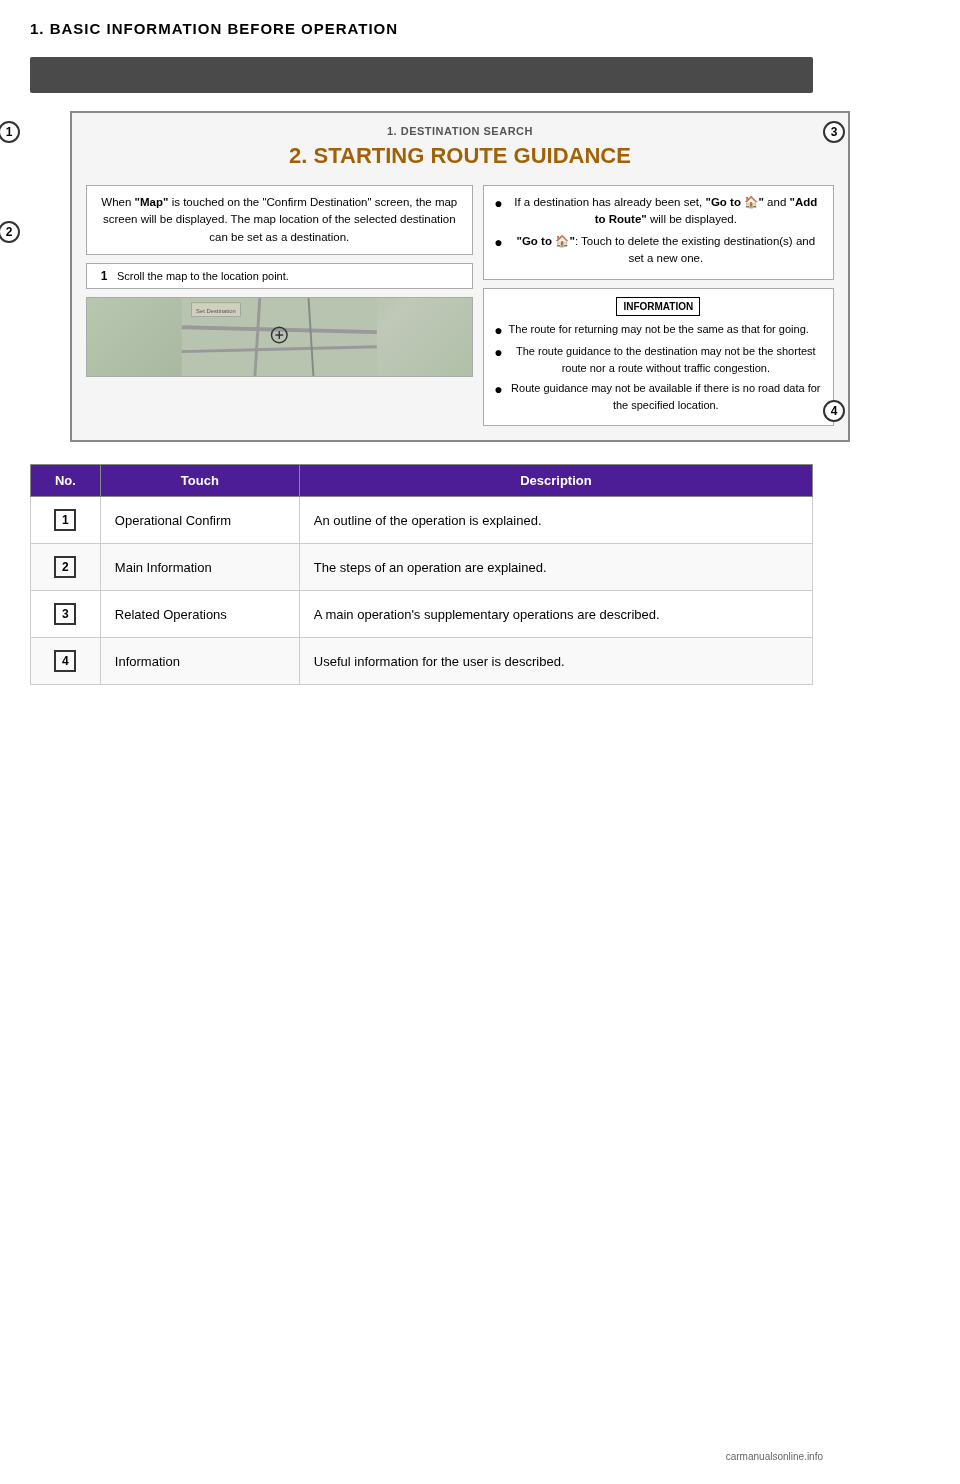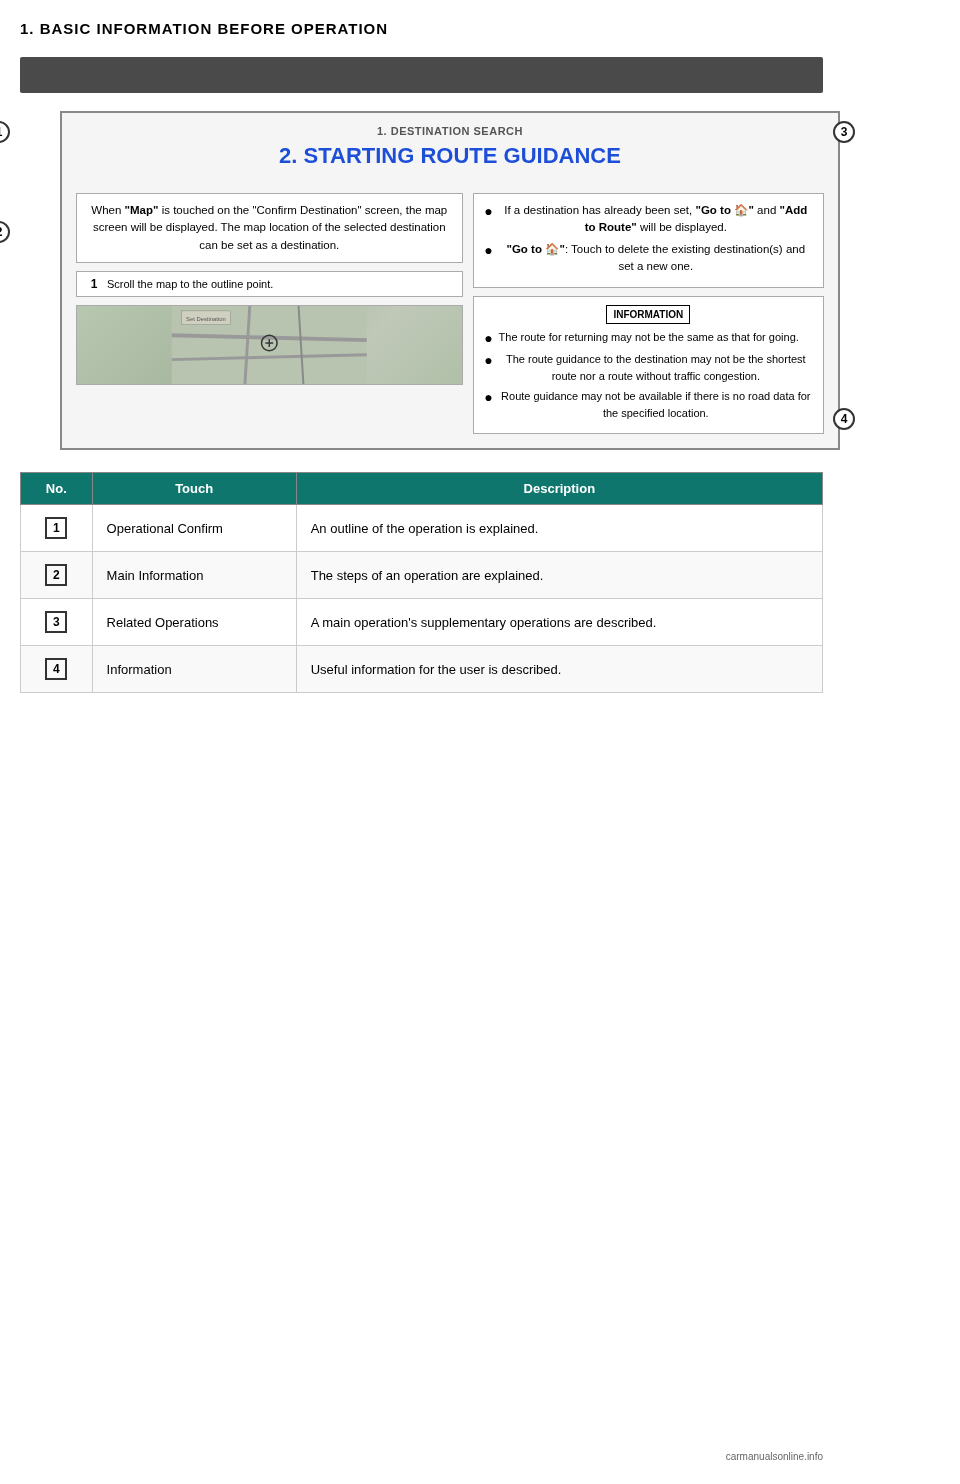--- a/index.html
+++ b/index.html
@@ -9,21 +9,21 @@
       background: #ffffff;
       font-family: Arial, sans-serif;
       font-size: 14px;
       color: #000;
     }
 
     .page-container {
       width: 843px;
       min-height: 1484px;
       background: #fff;
-      padding: 20px 20px;
+      padding: 20px 30px;
       position: relative;
     }
 
     .page-header {
       font-size: 15px;
       font-weight: bold;
       color: #000;
       margin-bottom: 20px;
       letter-spacing: 1px;
     }
@@ -52,22 +52,22 @@
       font-size: 11px;
       color: #555;
       font-weight: bold;
       margin-bottom: 6px;
       letter-spacing: 0.5px;
     }
 
     .diagram-title {
       font-size: 22px;
       font-weight: bold;
-      margin-bottom: 24px;
-      color: #1d4ed8;
+      margin-bottom: 16px;
+      color: #a16207;
     }
 
     .diagram-content {
       display: flex;
       gap: 10px;
       position: relative;
     }
 
     .diagram-left {
       flex: 1.1;
@@ -224,21 +224,21 @@
     }
 
     
     .info-table {
       width: 100%;
       border-collapse: collapse;
       margin-top: 10px;
     }
 
     .info-table th {
-      background: #0f766e;
+      background: #4c1d95;
       color: #fff;
       padding: 8px 14px;
       text-align: center;
       font-size: 13px;
       font-weight: bold;
       border: 1px solid #888;
     }
 
     .info-table td {
       padding: 12px 14px;
@@ -305,21 +305,21 @@
       <div class="diagram-title">2. STARTING ROUTE GUIDANCE</div>
 
       <div class="diagram-content">
 
         <div class="diagram-left">
           <div class="text-box-1">
             When <strong>"Map"</strong> is touched on the "Confirm Destination" screen, the map screen will be displayed. The map location of the selected destination can be set as a destination.
           </div>
           <div class="step-box">
             <span class="step-num">1</span>
-            <span>Scroll the map to the outline point.</span>
+            <span>Scroll the map to the location point.</span>
           </div>
           <div class="map-image">
             <div class="map-inner">
 
               <svg width="100%" height="100%" viewBox="0 0 200 80" xmlns="http://www.w3.org/2000/svg">
                 <rect width="200" height="80" fill="#b8c4b0"></rect>
                 <line x1="0" y1="30" x2="200" y2="35" stroke="#999" stroke-width="4"></line>
                 <line x1="0" y1="55" x2="200" y2="50" stroke="#999" stroke-width="3"></line>
                 <line x1="80" y1="0" x2="75" y2="80" stroke="#999" stroke-width="3"></line>
                 <line x1="130" y1="0" x2="135" y2="80" stroke="#888" stroke-width="2"></line>

